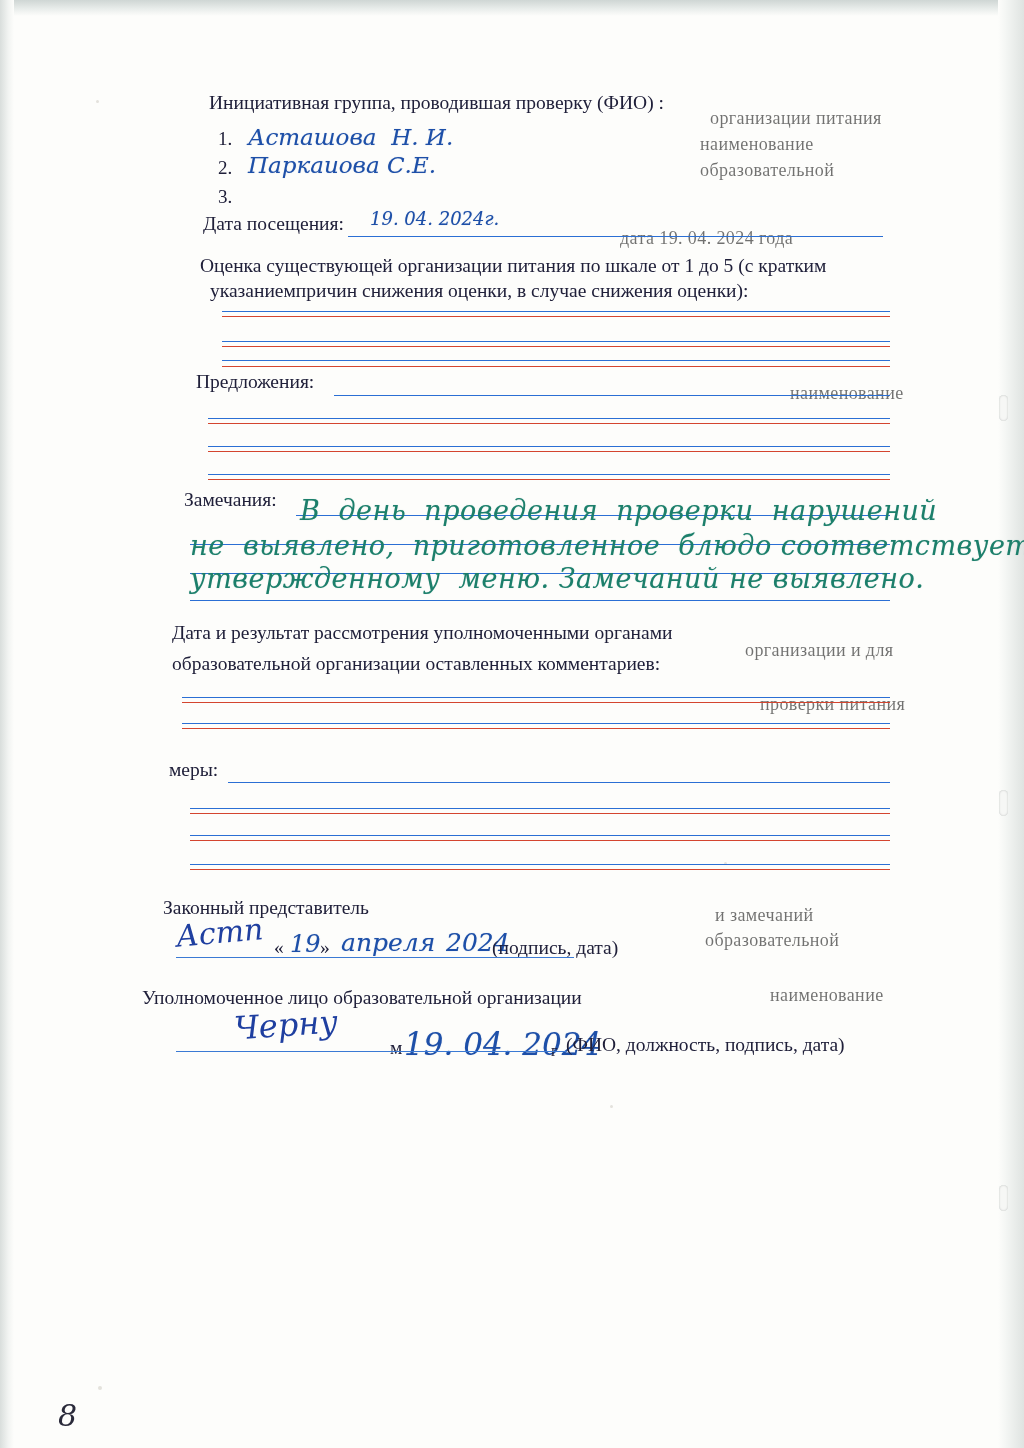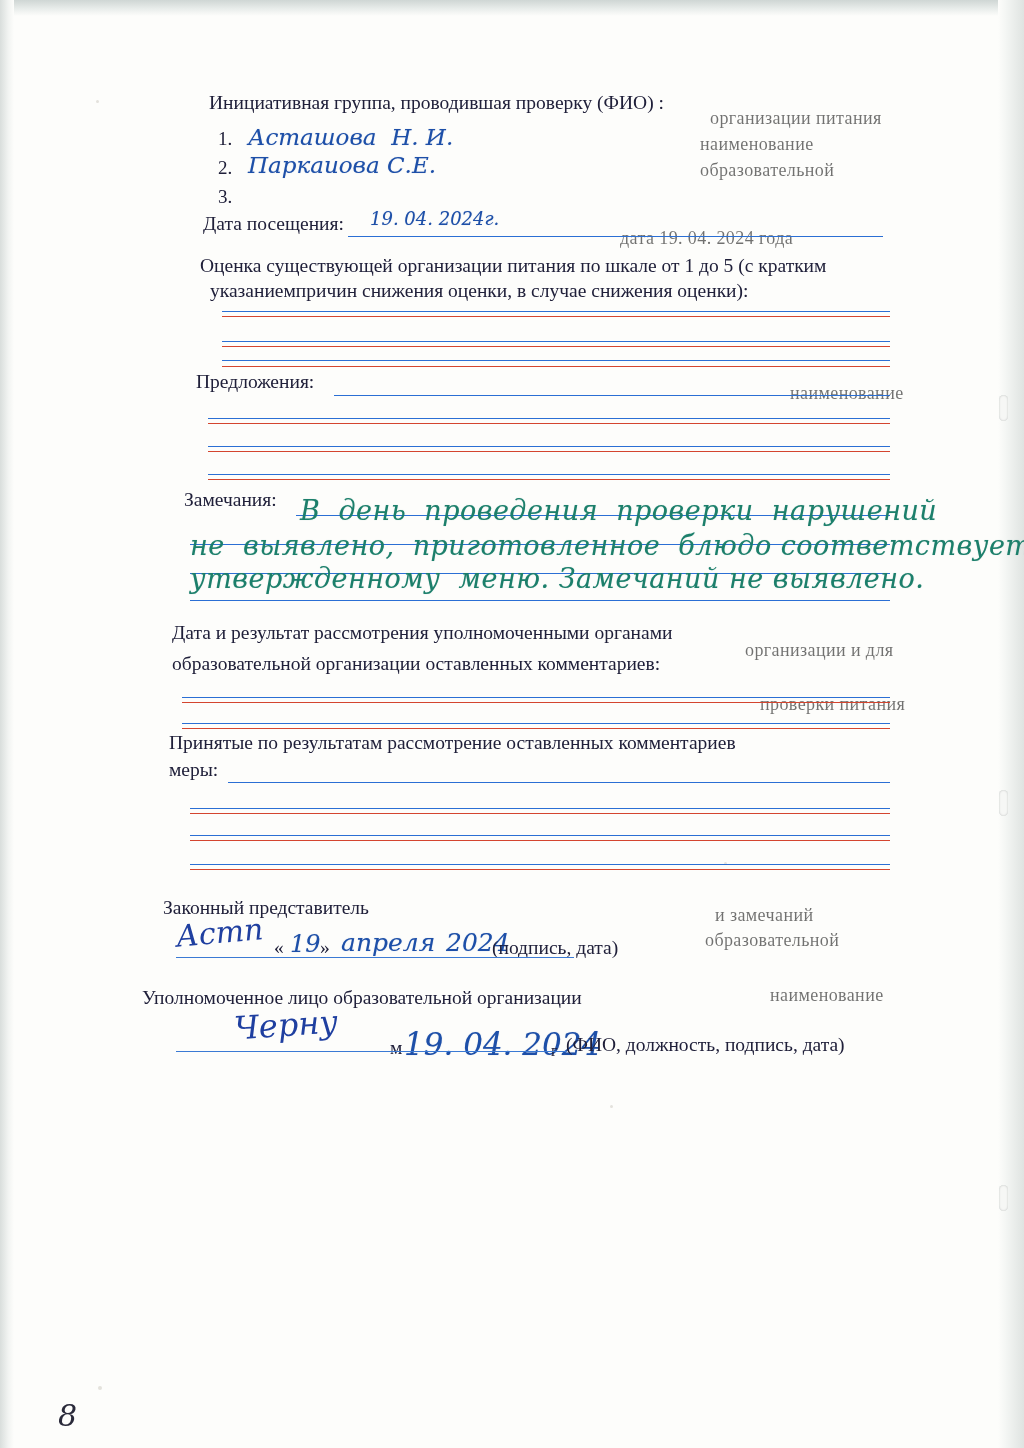--- a/index.html
+++ b/index.html
@@ -192,21 +192,20 @@
 
   <div class="txt" style="top:620px; left:172px;">Дата и результат рассмотрения уполномоченными органами</div>
   <div class="txt" style="top:651px; left:172px;">образовательной организации оставленных комментариев:</div>
 
   <div class="rule" style="top:697px; left:182px; width:708px;"></div>
   <div class="rule red" style="top:702px; left:182px; width:708px;"></div>
 
   <div class="rule" style="top:723px; left:182px; width:708px;"></div>
   <div class="rule red" style="top:728px; left:182px; width:708px;"></div>
 
-  <div class="txt" style="top:730px; left:169px;">Принятые по результатам рассмотрение оставленных комментариев</div>
   <div class="txt" style="top:757px; left:169px;">меры:</div>
   <div class="rule" style="top:782px; left:228px; width:662px;"></div>
 
   <div class="rule" style="top:808px; left:190px; width:700px;"></div>
   <div class="rule red" style="top:813px; left:190px; width:700px;"></div>
 
   <div class="rule" style="top:835px; left:190px; width:700px;"></div>
   <div class="rule red" style="top:840px; left:190px; width:700px;"></div>
 
   <div class="rule" style="top:864px; left:190px; width:700px;"></div>

